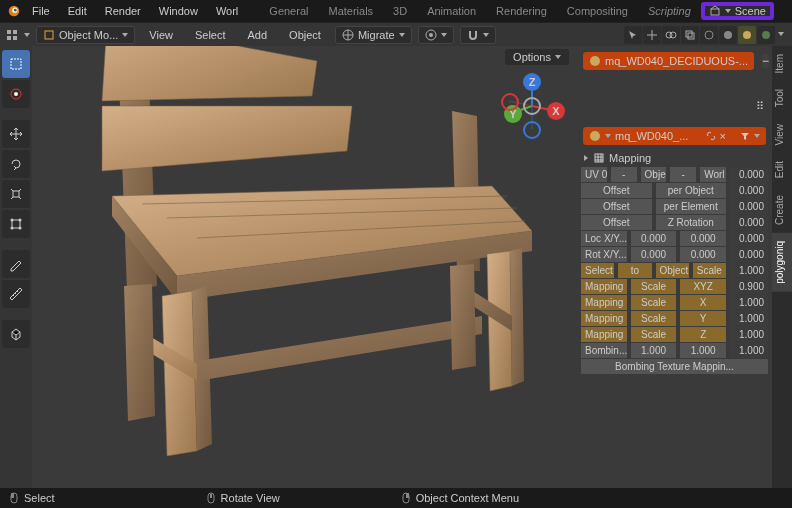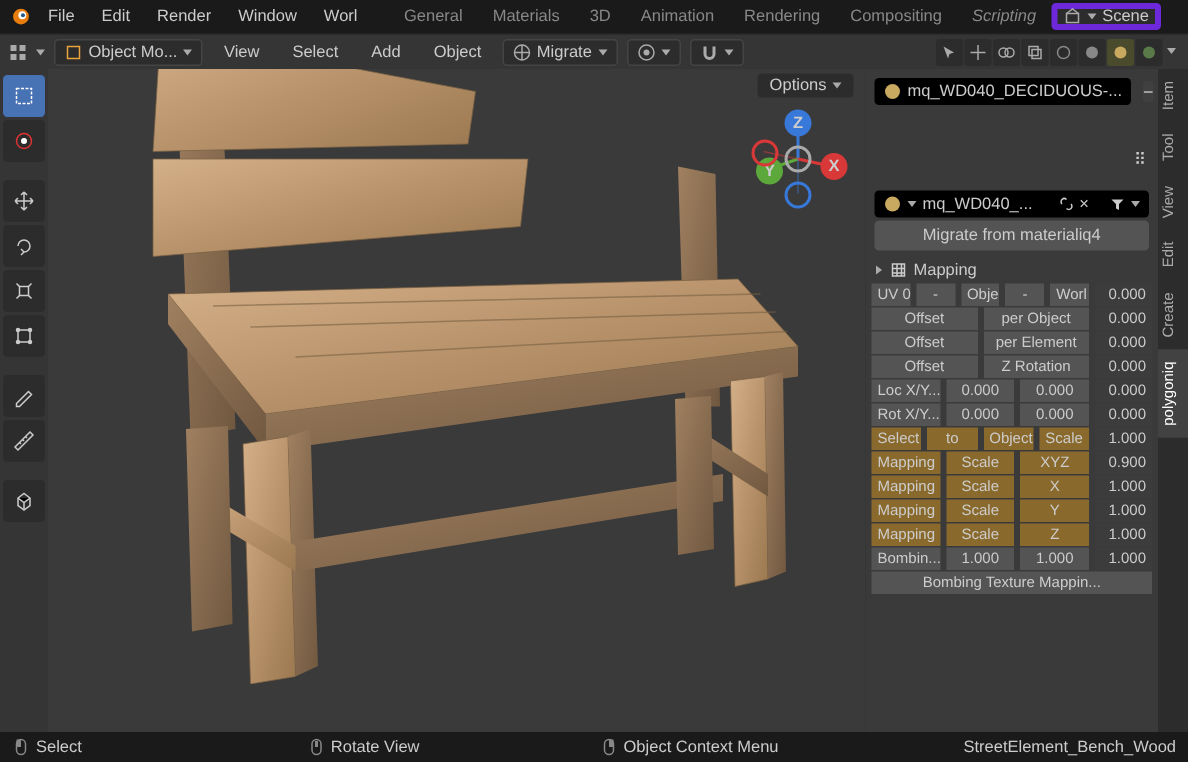--- a/index.html
+++ b/index.html
@@ -22,21 +22,21 @@
 .viewport { flex: 1; background: #3a3a3a; position: relative; overflow: hidden; }
 .bench-img { position: absolute; left: -20px; top: -30px; width: 550px; height: 440px; }
 .gizmo { position: absolute; right: 10px; top: 25px; width: 70px; height: 70px; }
 .gizmo-axis { position: absolute; width: 18px; height: 18px; border-radius: 50%; display: flex; align-items: center; justify-content: center; font-size: 9px; font-weight: bold; }
 .options-btn { position: absolute; right: 8px; top: 3px; background: #2c2c2c; padding: 2px 8px; border-radius: 3px; display: flex; align-items: center; gap: 4px; }
 .right-panel { width: 215px; background: #3a3a3a; display: flex; }
 .panel-content { flex: 1; padding: 4px 4px; overflow: hidden; }
 .panel-header { display: flex; align-items: center; gap: 4px; padding: 3px 4px; }
 .panel-title { color: #fff; }
 .browse-row { background: #2c2c2c; border-radius: 3px; padding: 4px; margin: 4px 2px; text-align: center; }
-.mat-chip { background: #000000; border-radius: 3px; padding: 3px 6px; margin: 2px; display: flex; align-items: center; gap: 4px; }
+.mat-chip { background: #c2410c; border-radius: 3px; padding: 3px 6px; margin: 2px; display: flex; align-items: center; gap: 4px; }
 .section-hdr { display: flex; align-items: center; gap: 4px; padding: 3px 2px; margin-top: 4px; }
 .migrate-btn { background: #545454; border-radius: 3px; padding: 4px; margin: 2px; text-align: center; }
 .map-table { width: 100%; }
 .map-row { display: flex; gap: 4px; margin-bottom: 1px; }
 .map-cell { background: #545454; padding: 2px 4px; flex: 1; font-size: 10px; text-align: center; overflow: hidden; white-space: nowrap; }
 .map-cell.val { background: #3c3c3c; text-align: right; flex: 0 0 38px; }
 .map-cell.amber { background: #8a6a2c; }
 .side-tabs { width: 20px; background: #2c2c2c; display: flex; flex-direction: column; }
 .side-tab { writing-mode: vertical-rl; transform: rotate(180deg); padding: 8px 2px; text-align: center; font-size: 10px; cursor: pointer; color: #aaa; }
 .side-tab.active { background: #424242; color: #fff; }
@@ -321,21 +321,20 @@
             <path d="M2 5 A2 2 0 0 1 5 2 M5 8 A2 2 0 0 0 8 5" stroke="#ccc" fill="none"></path>
           </svg>
         <span>×</span>
         <span style="width:6px"></span>
         <svg width="10" height="10" viewBox="0 0 10 10">
             <path d="M1 2 H9 L6 5 V9 L4 8 V5 Z" fill="#ccc"></path>
           </svg>
         <span class="chev"></span>
       </div>
 
-      <div class="migrate-btn">Migrate from materialiq4</div>
 
       <div class="section-hdr">
         <span class="chev" style="transform:rotate(-90deg)"></span>
         <svg width="12" height="12" viewBox="0 0 12 12">
             <rect x="2" y="2" width="8" height="8" fill="none" stroke="#ccc"></rect>
             <path d="M2 5 H10 M2 8 H10 M5 2 V10 M8 2 V10" stroke="#ccc"></path>
           </svg>
         <span>Mapping</span>
       </div>
       <div class="map-table" id="map-table">
@@ -442,16 +441,13 @@
       </svg>
     <span>Rotate View</span>
   </div>
   <div class="sb-item" style="margin-left:90px">
     <svg width="12" height="12" viewBox="0 0 12 12">
         <rect x="3" y="1" width="6" height="10" rx="3" fill="none" stroke="#888"></rect>
         <rect x="6" y="1" width="3" height="5" fill="#888"></rect>
       </svg>
     <span>Object Context Menu</span>
   </div>
-  <div class="sb-item" style="margin-left:auto">
-    <span>StreetElement_Bench_Wood</span>
-  </div>
 </div>
 
 </body></html>

